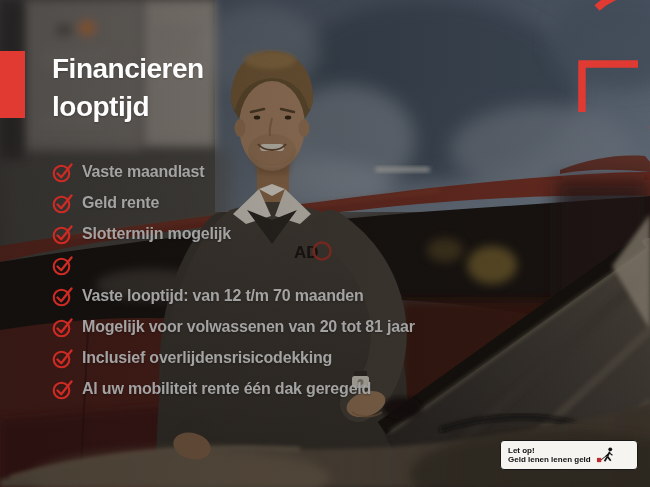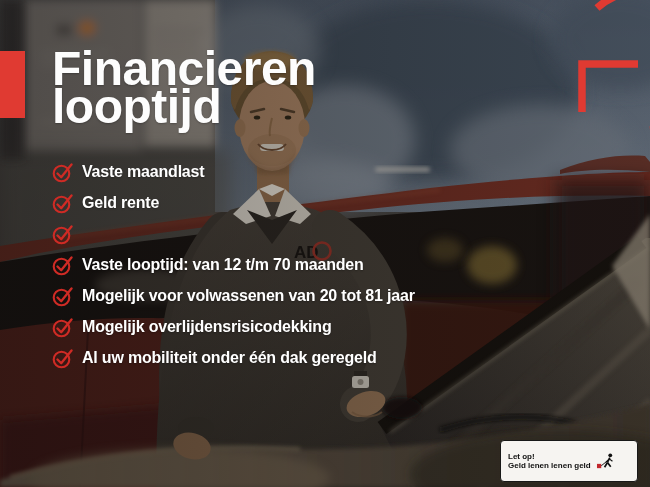--- a/index.html
+++ b/index.html
@@ -12,36 +12,36 @@
     position:relative;width:650px;height:487px;overflow:hidden;
     font-family:"Liberation Sans",sans-serif;
   }
   .bg{position:absolute;left:0;top:0;width:650px;height:487px;display:block;}
   .accent-block{
     position:absolute;left:0;top:51px;width:25px;height:67px;
     background:var(--accent-red);
   }
   .title{
     position:absolute;left:52px;top:50px;
-    color:#fdfdfd;font-size:48px;line-height:38px;font-weight:700;
+    color:#fdfdfd;font-size:28px;line-height:38px;font-weight:700;
     letter-spacing:-0.5px;text-shadow:0 1px 2px rgba(0,0,0,.25);
   }
   .checklist{
     position:absolute;left:52px;top:162px;
     display:flex;flex-direction:column;gap:11px;
   }
   .row{display:flex;align-items:center;height:20px;}
   .check{width:21px;height:21px;margin-right:9px;color:var(--check-red);flex:0 0 auto;}
   .row .label{
-    color:#ffffff;font-size:16px;font-weight:700;letter-spacing:-0.2px;
+    color:#a3a3a3;font-size:16px;font-weight:700;letter-spacing:-0.2px;
     text-shadow:0 1px 2px rgba(0,0,0,.3);white-space:nowrap;
   }
   .corner-mark{position:absolute;right:0;top:0;color:var(--accent-red);}
   .badge{
-    position:absolute;left:500px;top:440px;width:138px;height:42px;
+    position:absolute;left:500px;top:440px;width:138px;height:30px;
     background:#f6f4f1;border:1px solid #181818;border-radius:4px;
     box-sizing:border-box;display:flex;align-items:center;padding:2px 20px 2px 7px;
   }
   .badge-text{flex:1;font-size:8px;line-height:9px;font-weight:700;color:#101010;letter-spacing:0;}
   .badge-icon{flex:0 0 auto;width:22px;height:19px;}
   .badge-icon .weight{fill:var(--warning-red);}
 </style>
 </head>
 <body>
 
@@ -218,48 +218,55 @@
           <circle cx="9.5" cy="11.5" r="7.8" stroke="currentColor" stroke-width="2.1" fill="none"></circle>
           <path d="M 5.5 11.5 L 9.2 15.2 L 19.5 2.5" stroke="currentColor" stroke-width="2.3" fill="none" stroke-linecap="round" stroke-linejoin="round"></path>
         </svg>
       <span class="label">Geld rente</span>
     </div>
     <div class="row">
       <svg class="check" viewBox="0 0 21 21">
           <circle cx="9.5" cy="11.5" r="7.8" stroke="currentColor" stroke-width="2.1" fill="none"></circle>
           <path d="M 5.5 11.5 L 9.2 15.2 L 19.5 2.5" stroke="currentColor" stroke-width="2.3" fill="none" stroke-linecap="round" stroke-linejoin="round"></path>
         </svg>
+      <span class="label">Slottermijn mogelijk</span>
+    </div>
+    <div class="row">
+      <svg class="check" viewBox="0 0 21 21">
+          <circle cx="9.5" cy="11.5" r="7.8" stroke="currentColor" stroke-width="2.1" fill="none"></circle>
+          <path d="M 5.5 11.5 L 9.2 15.2 L 19.5 2.5" stroke="currentColor" stroke-width="2.3" fill="none" stroke-linecap="round" stroke-linejoin="round"></path>
+        </svg>
     </div>
     <div class="row">
       <svg class="check" viewBox="0 0 21 21">
           <circle cx="9.5" cy="11.5" r="7.8" stroke="currentColor" stroke-width="2.1" fill="none"></circle>
           <path d="M 5.5 11.5 L 9.2 15.2 L 19.5 2.5" stroke="currentColor" stroke-width="2.3" fill="none" stroke-linecap="round" stroke-linejoin="round"></path>
         </svg>
       <span class="label">Vaste looptijd: van 12 t/m 70 maanden</span>
     </div>
     <div class="row">
       <svg class="check" viewBox="0 0 21 21">
           <circle cx="9.5" cy="11.5" r="7.8" stroke="currentColor" stroke-width="2.1" fill="none"></circle>
           <path d="M 5.5 11.5 L 9.2 15.2 L 19.5 2.5" stroke="currentColor" stroke-width="2.3" fill="none" stroke-linecap="round" stroke-linejoin="round"></path>
         </svg>
       <span class="label">Mogelijk voor volwassenen van 20 tot 81 jaar</span>
     </div>
     <div class="row">
       <svg class="check" viewBox="0 0 21 21">
           <circle cx="9.5" cy="11.5" r="7.8" stroke="currentColor" stroke-width="2.1" fill="none"></circle>
           <path d="M 5.5 11.5 L 9.2 15.2 L 19.5 2.5" stroke="currentColor" stroke-width="2.3" fill="none" stroke-linecap="round" stroke-linejoin="round"></path>
         </svg>
-      <span class="label">Mogelijk overlijdensrisicodekking</span>
-    </div>
-    <div class="row">
-      <svg class="check" viewBox="0 0 21 21">
-          <circle cx="9.5" cy="11.5" r="7.8" stroke="currentColor" stroke-width="2.1" fill="none"></circle>
-          <path d="M 5.5 11.5 L 9.2 15.2 L 19.5 2.5" stroke="currentColor" stroke-width="2.3" fill="none" stroke-linecap="round" stroke-linejoin="round"></path>
-        </svg>
-      <span class="label">Al uw mobiliteit onder één dak geregeld</span>
+      <span class="label">Inclusief overlijdensrisicodekking</span>
+    </div>
+    <div class="row">
+      <svg class="check" viewBox="0 0 21 21">
+          <circle cx="9.5" cy="11.5" r="7.8" stroke="currentColor" stroke-width="2.1" fill="none"></circle>
+          <path d="M 5.5 11.5 L 9.2 15.2 L 19.5 2.5" stroke="currentColor" stroke-width="2.3" fill="none" stroke-linecap="round" stroke-linejoin="round"></path>
+        </svg>
+      <span class="label">Al uw mobiliteit rente één dak geregeld</span>
     </div>
   </div>
 
   <svg class="corner-mark" width="82" height="136" viewBox="0 0 82 136">
     <path d="M 29 8 A 70 70 0 1 1 82 130" stroke="currentColor" stroke-width="7.5" fill="none"></path>
     <path d="M 70 64 L 14 64 L 14 112" stroke="currentColor" stroke-width="7.5" fill="none"></path>
   </svg>
 
   <div class="badge">
     <div class="badge-text">

